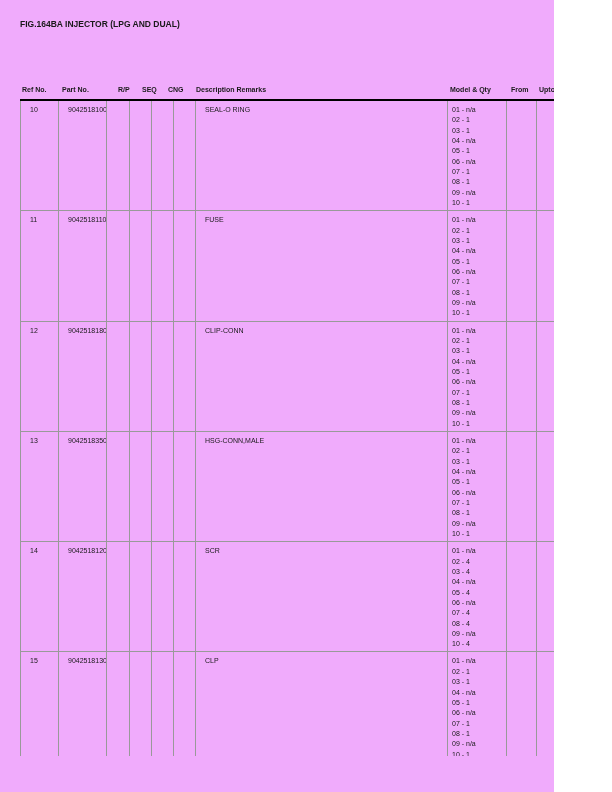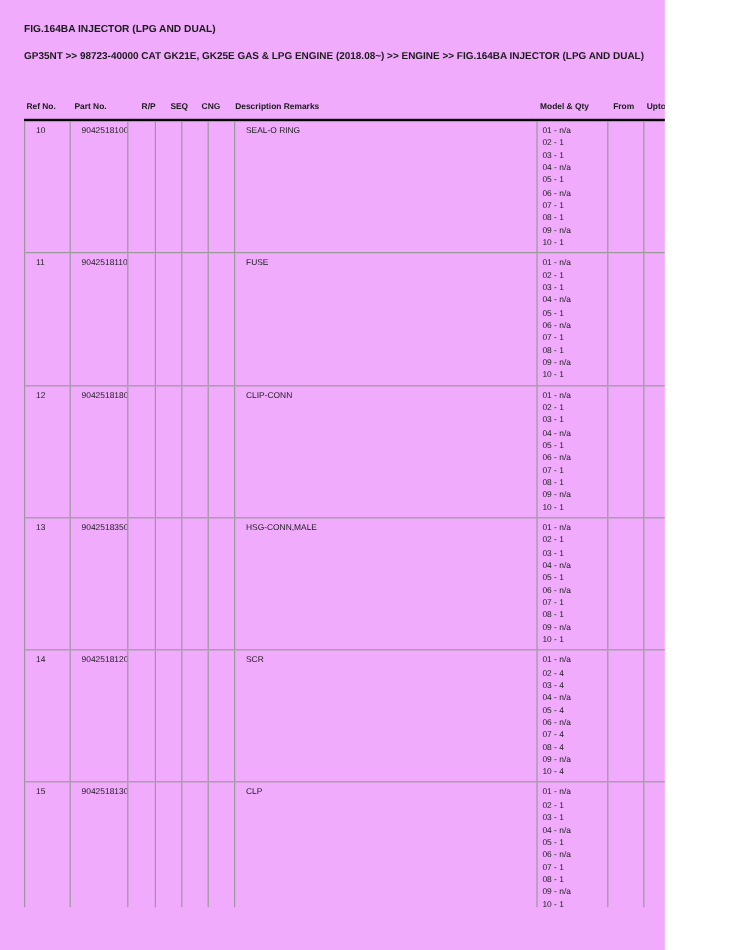--- a/index.html
+++ b/index.html
@@ -86,21 +86,20 @@
   .t-cell.c-mr  { padding-left: 7px; }
   .qty-line { white-space: nowrap; }
 </style>
 </head>
 <body>
 
 <div class="page">
 
   <div class="doc-title">FIG.164BA INJECTOR (LPG AND DUAL)</div>
 
-  <div class="breadcrumb">GP35NT &gt;&gt; 98723-40000 CAT GK21E, GK25E GAS &amp; LPG ENGINE (2018.08~) &gt;&gt; ENGINE &gt;&gt; FIG.164BA INJECTOR (LPG AND DUAL)</div>
 
   <div class="col-headers">
     <span class="h-ref">Ref No.</span>
     <span class="h-part">Part No.</span>
     <span class="h-rp">R/P</span>
     <span class="h-seq">SEQ</span>
     <span class="h-cng">CNG</span>
     <span class="h-desc">Description Remarks</span>
     <span class="h-qty">Model &amp; Qty</span>
     <span class="h-from">From</span>

